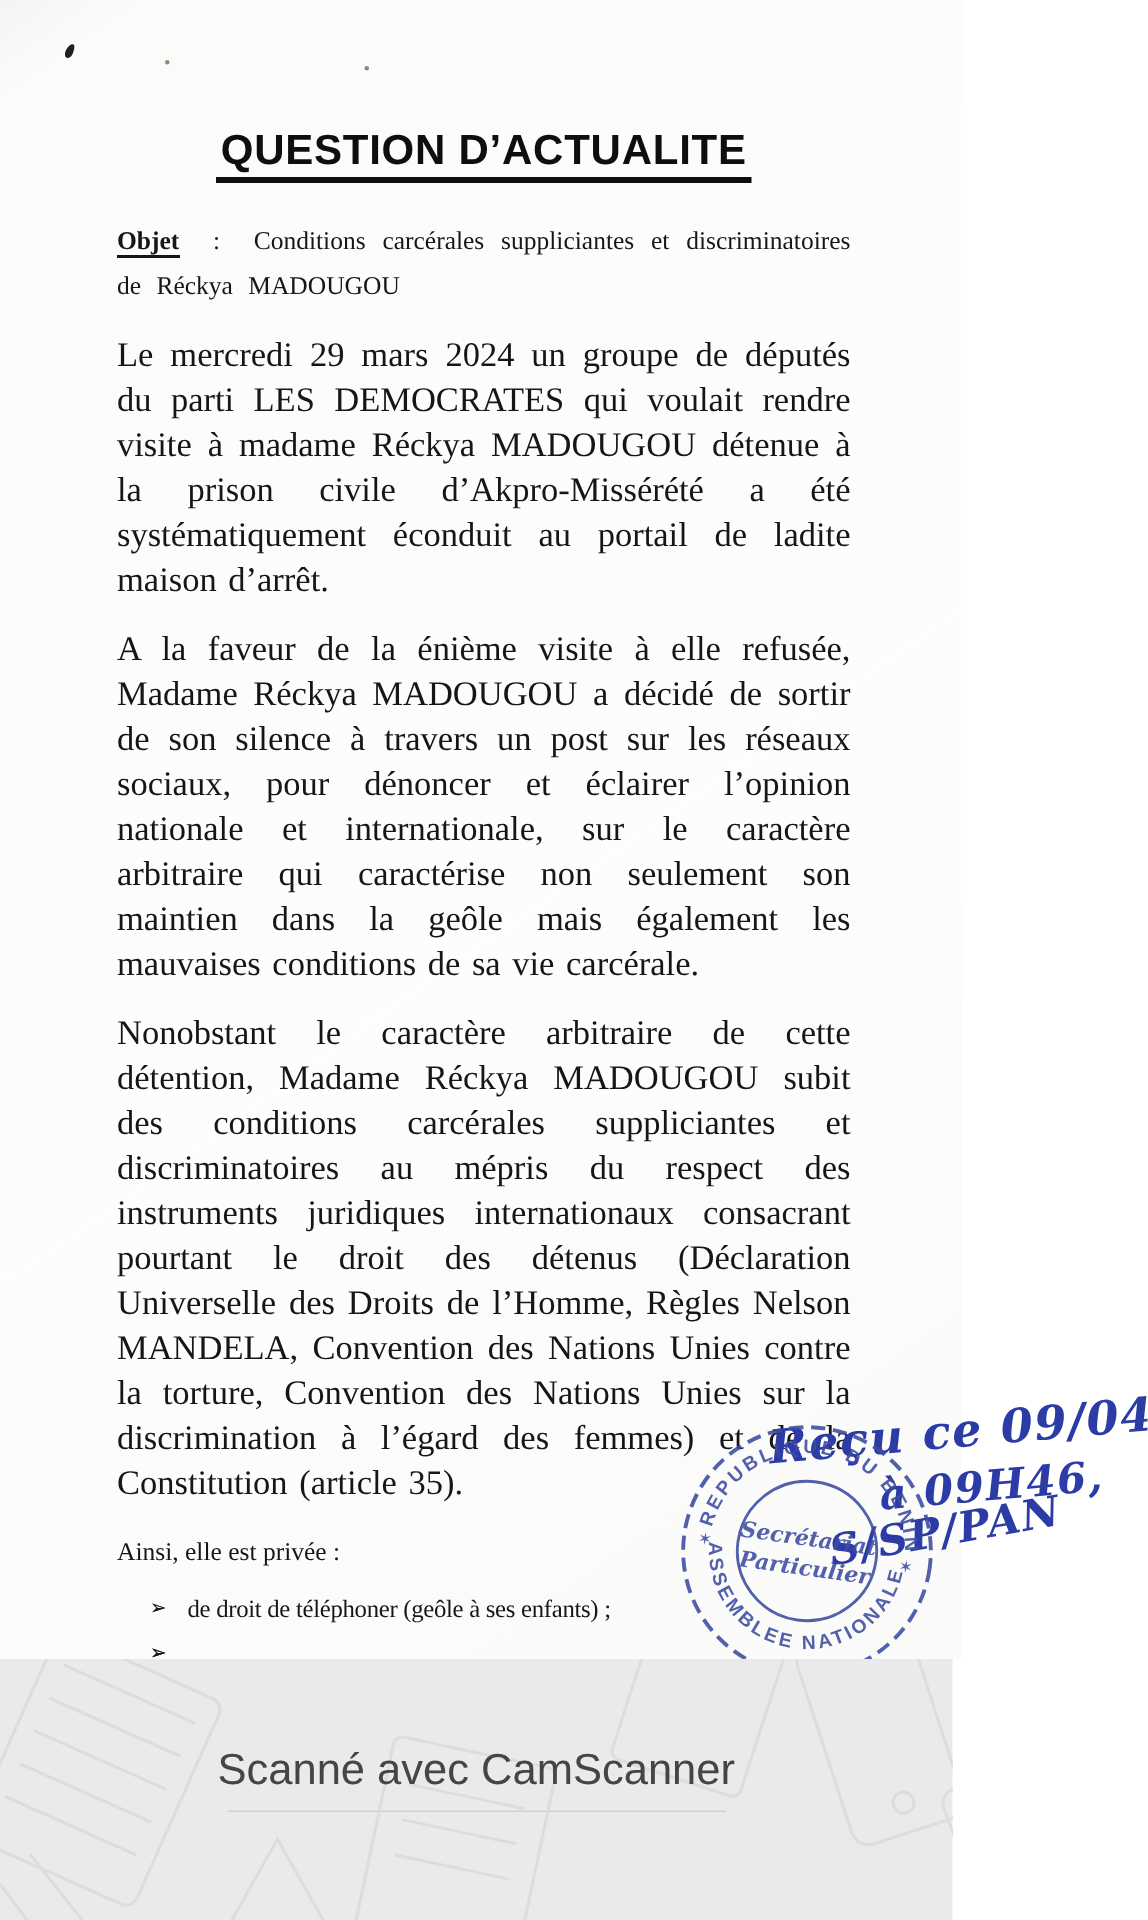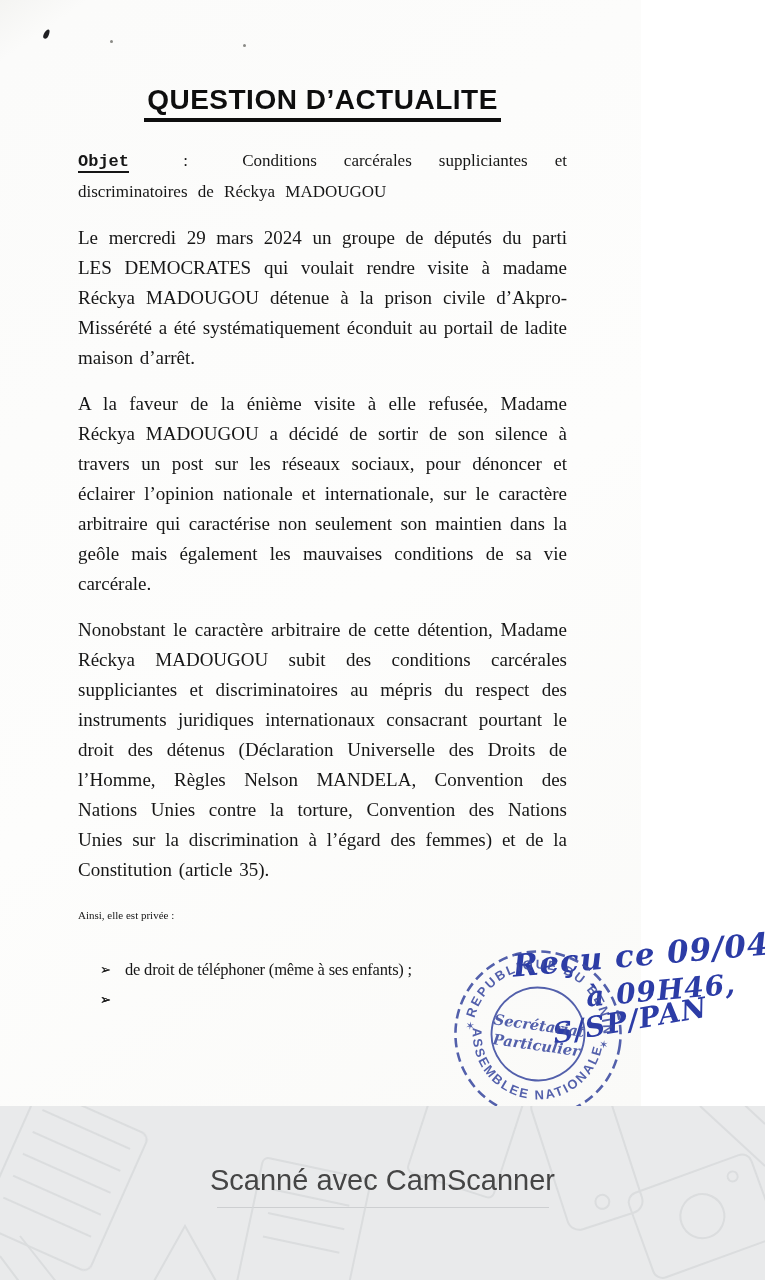--- a/index.html
+++ b/index.html
@@ -16,28 +16,28 @@
   .doc-title {
     display:inline-block;
     font-family:"Liberation Sans", sans-serif;
     font-weight:bold; font-size:28px; letter-spacing:.5px;
     color:#0e0e0e;
     border-bottom:4px solid #0e0e0e;
     padding:0 3px 2px 3px;
   }
 
   .objet { font-size:17px; line-height:30px; text-align:justify; word-spacing:6px; margin-bottom:16px; }
-  .objet .objet-label { font-weight:bold; border-bottom:2px solid #161616; word-spacing:normal;font-family:Liberation Mono, monospace; }
+  .objet .objet-label { font-weight:bold; border-bottom:2px solid #161616; word-spacing:normal; }
 
   p.body-par {
-    font-size:19px; line-height:30px; text-align:justify;
+    font-size:23px; line-height:30px; text-align:justify;
     word-spacing:2px; margin-bottom:16px;
   }
 
-  .list-intro { font-size:11px; line-height:29px; margin-bottom:25px; }
+  .list-intro { font-size:17px; line-height:29px; margin-bottom:9px; }
 
   ul.priv-list { list-style:none; margin-left:22px; }
   ul.priv-list li {
     position:relative; padding-left:25px; font-size:16.5px;
     line-height:30px; white-space:nowrap; letter-spacing:-0.2px;
   }
   ul.priv-list li .marker {
     position:absolute; left:0; top:0; font-family:"DejaVu Sans", sans-serif;
     font-size:13px; color:#1c1c1c;
   }
@@ -57,21 +57,21 @@
   .hw1 { left:512px; top:934px; font-size:31px; transform:rotate(-5deg); }
   .hw2 { left:586px; top:974px; font-size:28px; transform:rotate(-5deg); }
   .hw3 { left:552px; top:1004px; font-size:28px; transform:rotate(-10deg); }
 
   .stamp {
     position:absolute; left:452px; top:948px; width:172px; height:172px;
     transform:rotate(8deg); opacity:.88;
   }
 
   .footer {
-    position:absolute; top:1106px; left:0; width:765px; height:174px;
+    position:absolute; top:1106px; left:0; width:635px; height:174px;
     background:#e9eaeb; overflow:hidden;
   }
   .watermark { position:absolute; top:0; left:0; }
   .caption {
     position:relative; text-align:center; margin-top:58px;
     font-family:"Liberation Sans", sans-serif; font-size:29px; color:#454545;
   }
   .caption-rule { width:332px; height:1px; background:#cdcfd1; margin:10px auto 0 auto; }
 </style>
 </head>
@@ -91,21 +91,21 @@
     <p class="objet"><span class="objet-label">Objet</span>&nbsp;&nbsp;<span>:</span>&nbsp;&nbsp;<span>Conditions carcérales suppliciantes et discriminatoires de Réckya MADOUGOU</span></p>
 
     <p class="body-par">Le mercredi 29 mars 2024 un groupe de députés du parti LES DEMOCRATES qui voulait rendre visite à madame Réckya MADOUGOU détenue à la prison civile d’Akpro-Missérété a été systématiquement éconduit au portail de ladite maison d’arrêt.</p>
     <p class="body-par">A la faveur de la énième visite à elle refusée, Madame Réckya MADOUGOU a décidé de sortir de son silence à travers un post sur les réseaux sociaux, pour dénoncer et éclairer l’opinion nationale et internationale, sur le caractère arbitraire qui caractérise non seulement son maintien dans la geôle mais également les mauvaises conditions de sa vie carcérale.</p>
     <p class="body-par">Nonobstant le caractère arbitraire de cette détention, Madame Réckya MADOUGOU subit des conditions carcérales suppliciantes et discriminatoires au mépris du respect des instruments juridiques internationaux consacrant pourtant le droit des détenus (Déclaration Universelle des Droits de l’Homme, Règles Nelson MANDELA, Convention des Nations Unies contre la torture, Convention des Nations Unies sur la discrimination à l’égard des femmes) et de la Constitution (article 35).</p>
 
     <p class="list-intro">Ainsi, elle est privée :</p>
 
     <ul class="priv-list">
       <li><span class="marker">➢</span></li>
-      <li><span class="marker">➢</span><span>de droit de téléphoner (même à ses enfants) ;</span></li>
+      <li><span class="marker">➢</span><span>de droit de téléphoner (geôle à ses enfants) ;</span></li>
       <li><span class="marker">➢</span></li>
       <li><span class="marker">➢</span></li>
       <li><span class="marker">➢</span></li>
     </ul>
   </div>
 
   <div class="handwriting hw1">Reçu ce 09/04/24</div>
   <div class="handwriting hw2">à 09H46,</div>
   <div class="handwriting hw3">S/SP/PAN</div>
 

